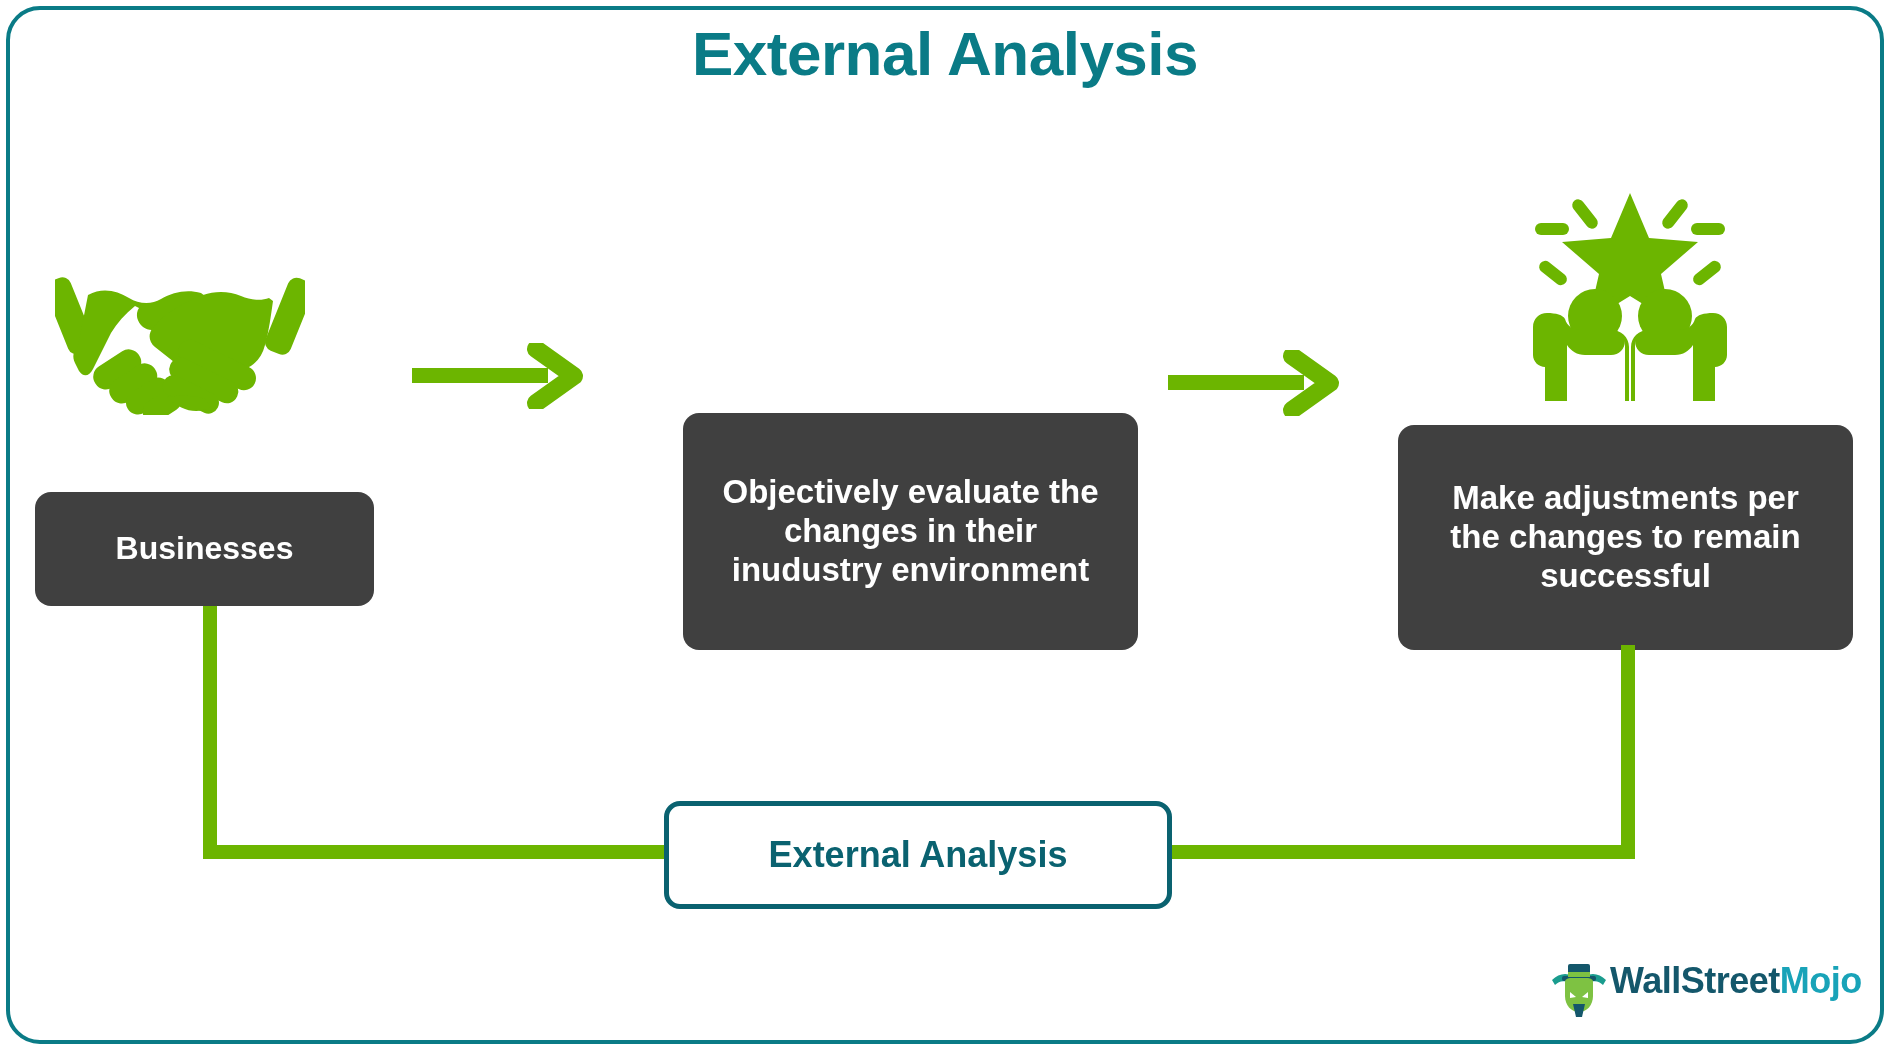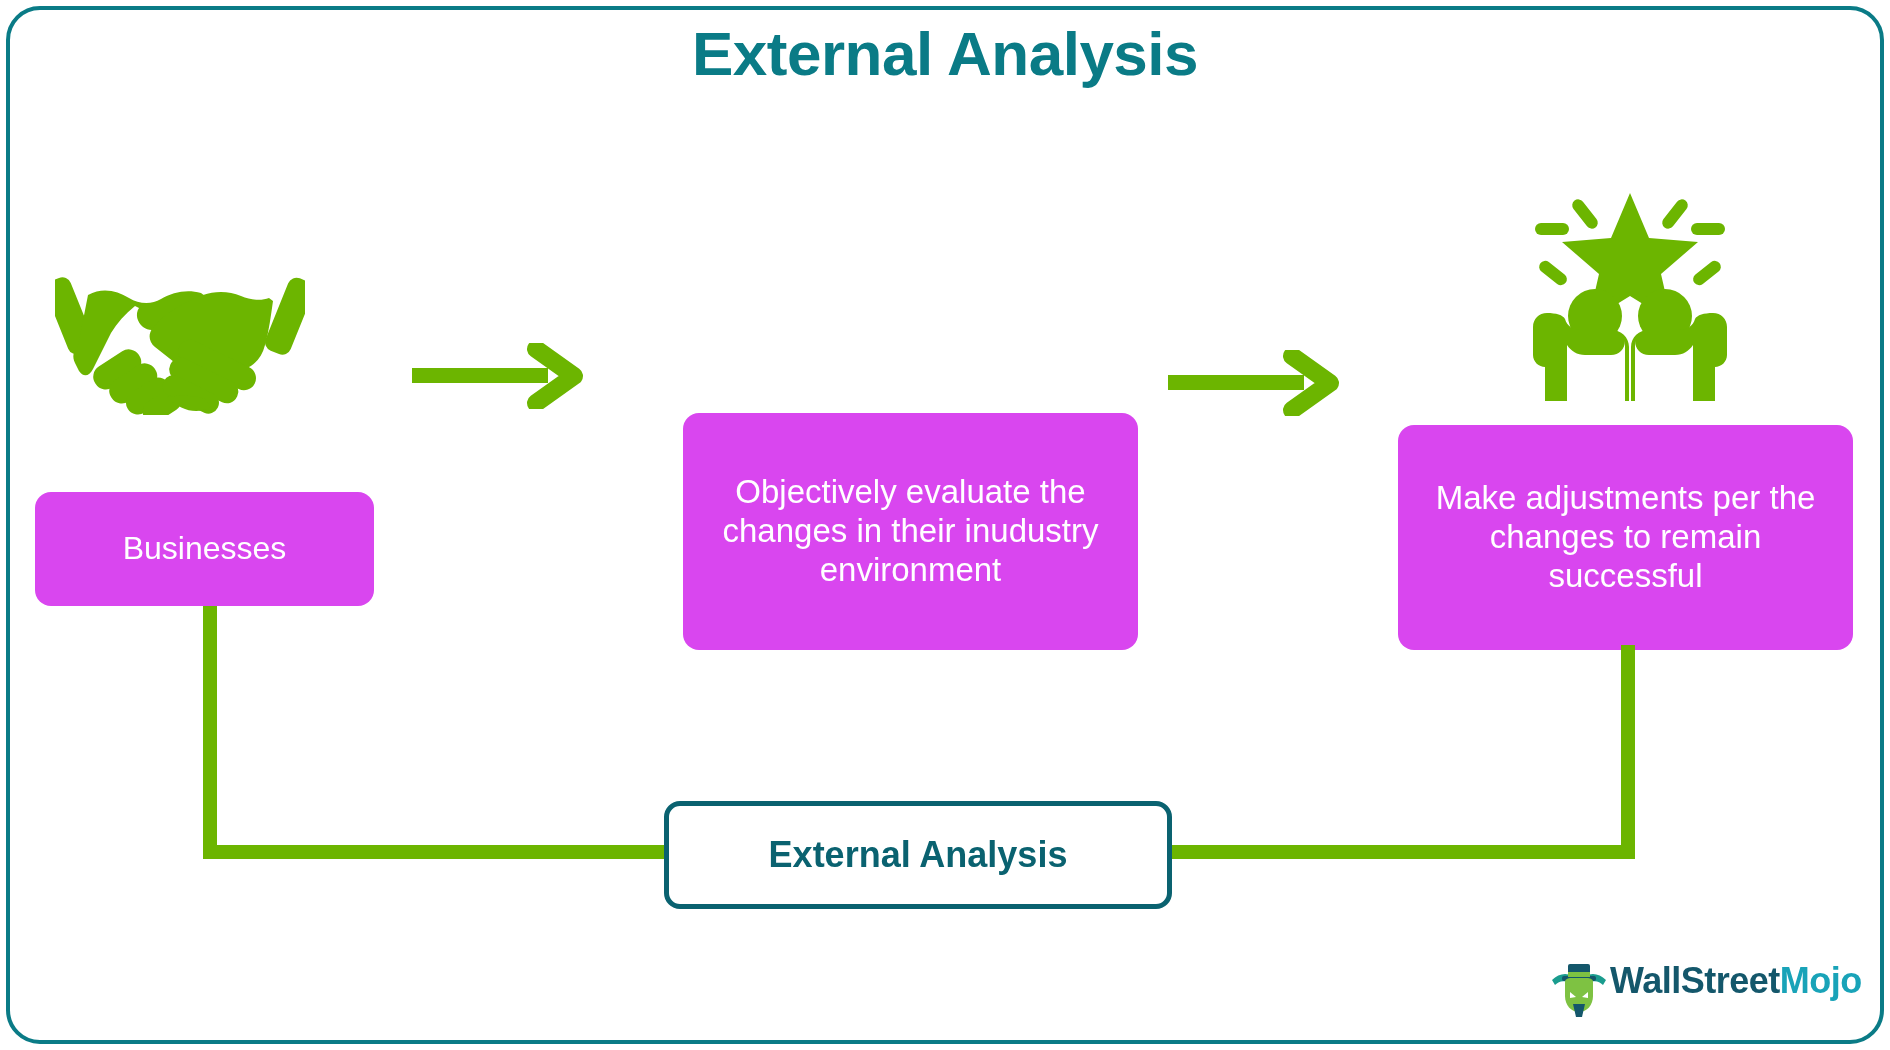--- a/index.html
+++ b/index.html
@@ -45,24 +45,24 @@
     font-size: 62px;
     font-weight: 700;
     letter-spacing: -0.5px;
     color: #0a7b86;
     font-family: "Liberation Sans", sans-serif;
   }
 
   
   .tealbox {
     position: absolute;
-    background: #d946ef;
+    background: #404040;
     border-radius: 16px;
     color: #ffffff;
-    font-weight: 400;
+    font-weight: 700;
     text-align: center;
     display: flex;
     align-items: center;
     justify-content: center;
     box-sizing: border-box;
     line-height: 1.18;
   }
   .box-businesses {
     left: 35px;
     top: 492px;

